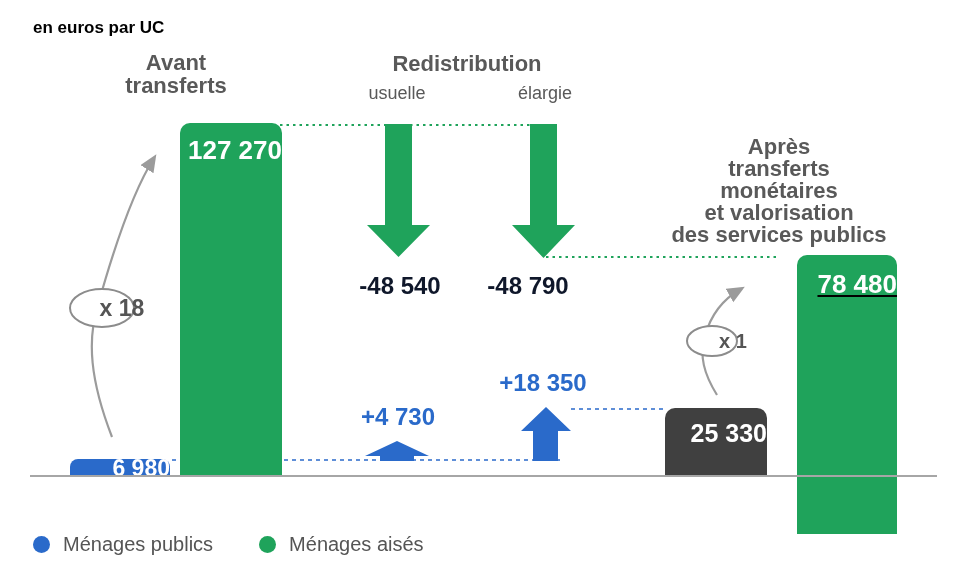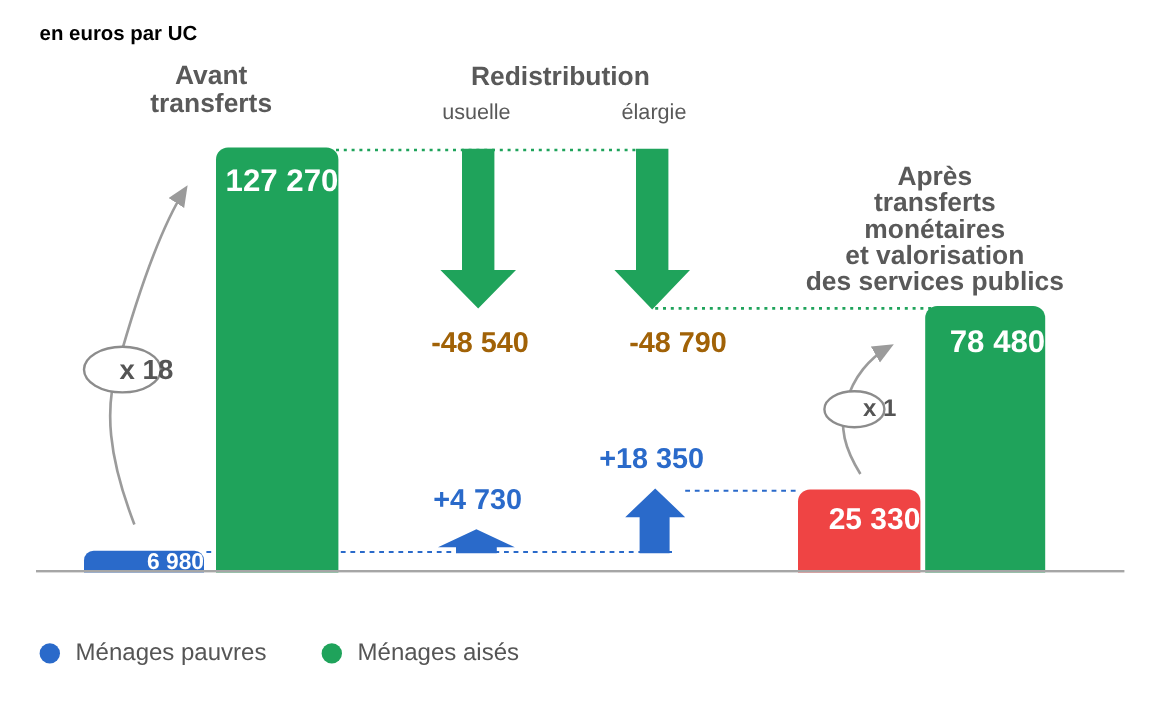--- a/index.html
+++ b/index.html
@@ -19,31 +19,31 @@
   .sub-usuelle{left:357px;top:83px;width:80px;}
   .sub-elargie{left:503px;top:83px;width:84px;}
   .hdr-apres{left:669px;top:136px;width:220px;line-height:22px;}
 
   .bar{position:absolute;border-radius:10px 10px 0 0;text-align:right;}
   .bar .val{color:#fff;font-weight:bold;}
   .bar-g1{left:180px;top:123px;width:102px;height:354px;background:#1FA35B;}
   .bar-g1 .val{font-size:26px;margin-top:12px;}
   .bar-b1{left:70px;top:459px;width:100px;height:18px;background:#2A6ACA;
           border-radius:8px 8px 0 0;}
-  .bar-b1 .val{font-size:19px;line-height:19px;}
-  .bar-b2{left:665px;top:408px;width:102px;height:69px;background:#ef4444;}
+  .bar-b1 .val{font-size:23px;line-height:19px;}
+  .bar-b2{left:665px;top:408px;width:102px;height:69px;background:#404040;}
   .bar-b2 .val{font-size:25px;margin-top:11px;}
-  .bar-g2{left:771px;top:255px;width:100px;height:222px;background:#1FA35B;}
+  .bar-g2{left:797px;top:255px;width:100px;height:279px;background:#1FA35B;text-decoration:underline;}
   .bar-g2 .val{font-size:26px;margin-top:14px;}
 
   .flow{font-weight:bold;font-size:24px;text-align:center;width:150px;}
-  .flow-green{color:#a16207;}
+  .flow-green{color:#0f172a;}
   .flow-blue{color:#2A6ACA;}
   .f-us-g{left:325px;top:272px;}
-  .f-el-g{left:490px;top:272px;}
+  .f-el-g{left:453px;top:272px;}
   .f-us-b{left:323px;top:403px;}
   .f-el-b{left:468px;top:369px;}
 
   .mult{font-weight:bold;color:#555;text-align:center;margin-left:20px;}
   .mult-left{left:70px;top:295px;width:64px;font-size:23px;}
   .mult-right{left:684px;top:330px;width:58px;font-size:20px;}
 
   .baseline{left:30px;top:475px;width:907px;height:2px;background:#A6A6A6;}
 
   .legend{left:33px;top:533px;display:flex;align-items:center;}
@@ -115,21 +115,21 @@
   <div class="abs flow flow-blue f-el-b">+18 350</div>
 
   <div class="abs mult mult-left">x 18</div>
   <div class="abs mult mult-right">x 1</div>
 
   <div class="abs baseline"></div>
 
   <div class="abs legend">
     <div class="legend-item">
       <span class="legend-dot dot-blue"></span>
-      <span class="legend-label">Ménages pauvres</span>
+      <span class="legend-label">Ménages publics</span>
     </div>
     <div class="legend-item">
       <span class="legend-dot dot-green"></span>
       <span class="legend-label">Ménages aisés</span>
     </div>
   </div>
 
 </div>
 
 </body></html>

